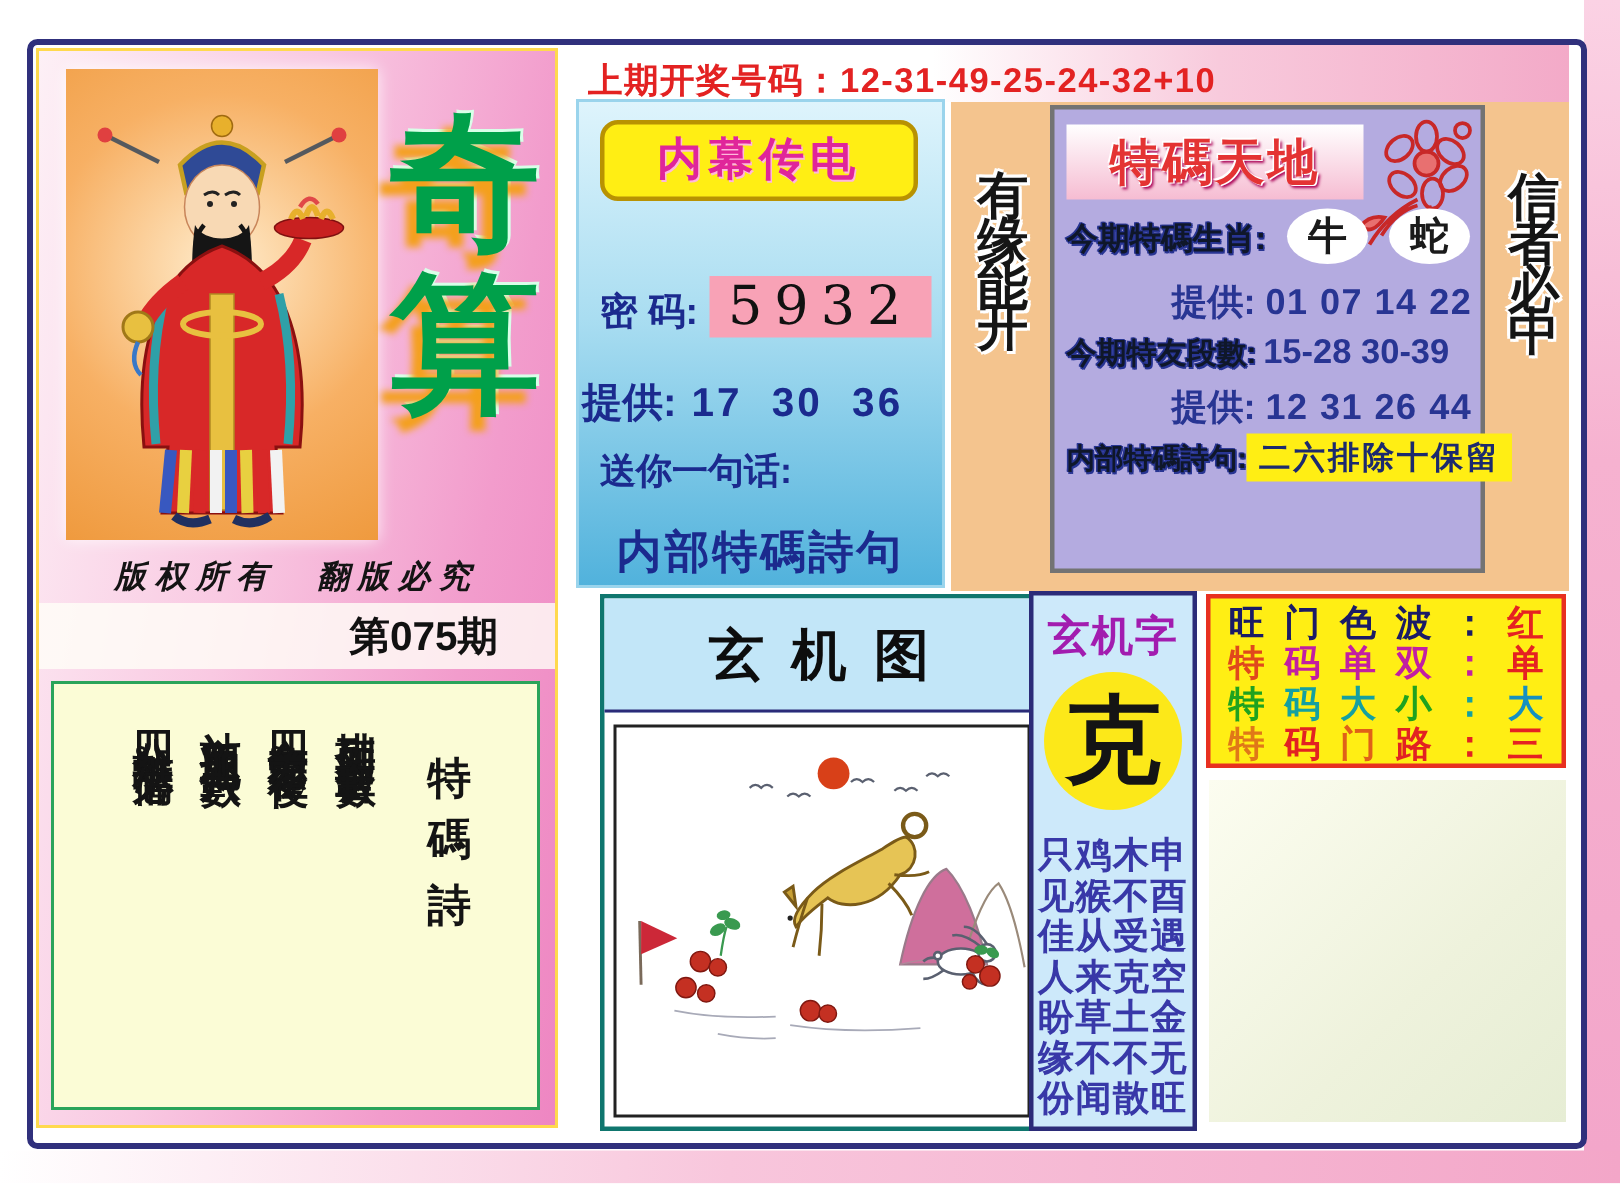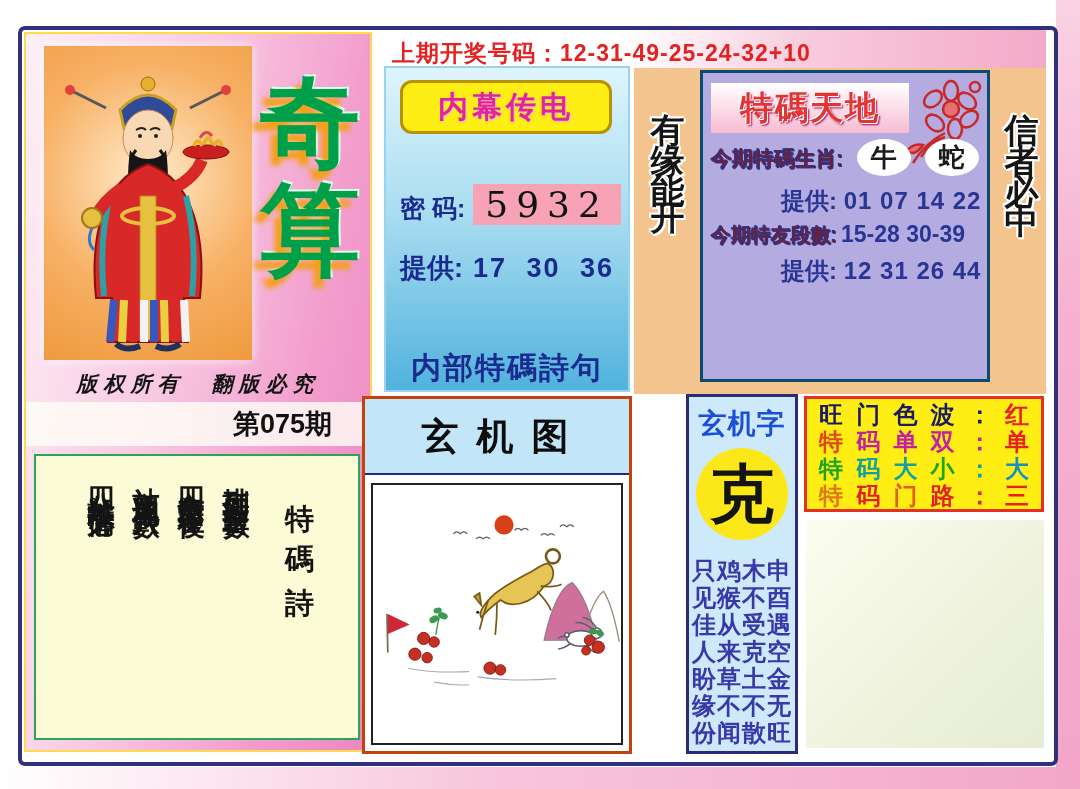--- a/index.html
+++ b/index.html
@@ -48,63 +48,63 @@
   
   .inside-box{left:362px;top:36px;width:246px;height:326px;border:2px solid #9ad4ec;box-sizing:border-box;
     background:linear-gradient(to bottom,#def4fc 0%,#a9ddf1 45%,#51b2dc 100%);padding-left:14px;}
   .inside-title{position:absolute;left:14px;top:12px;width:212px;height:54px;background:#ffee14;
     border:3px solid #b89202;border-radius:12px;box-sizing:border-box;text-align:center;
     line-height:48px;font-size:30px;font-weight:bold;color:#e0259a;letter-spacing:4px;
     text-shadow:1px 1px 0 #ffb7dc;}
   .pw-row{position:absolute;left:14px;top:116px;font-size:25px;font-weight:bold;color:#1b2a8e;}
   .pw-val{font-family:"DejaVu Serif",serif;font-size:36px;font-weight:normal;color:#111;
     background:#f8a2b6;padding:0 12px;letter-spacing:8px;margin-left:8px;}
-  .prov-row{position:absolute;left:14px;top:182px;font-size:27px;font-weight:bold;color:#1b2a8e;}
+  .prov-row{position:absolute;left:2px;top:182px;font-size:27px;font-weight:bold;color:#1b2a8e;}
   .prov-val{margin-left:10px;letter-spacing:2px;word-spacing:10px;}
   .msg-label{position:absolute;left:14px;top:230px;font-size:24px;font-weight:bold;color:#1b2a8e;}
   .msg-text{position:absolute;left:0;top:280px;width:100%;text-align:center;
     font-size:30px;font-weight:bold;color:#1b2a8e;letter-spacing:2px;}
 
   
   .v-strip{width:52px;height:310px;background:#f4c48e;text-align:center;}
   .v-strip span{writing-mode:vertical-rl;text-orientation:upright;display:inline-block;
     padding-top:16px;font-size:34px;font-weight:bold;color:#151515;letter-spacing:30px;
     text-shadow:2px 0 #fff,-2px 0 #fff,0 2px #fff,0 -2px #fff,2px 2px #fff,-2px -2px #fff;}
   .strip-yuan{left:620px;top:40px;}
   .strip-xin{left:976px;top:40px;width:48px;}
 
   
-  .tema-box{left:678px;top:40px;width:290px;height:312px;border:3px solid #0c4a6e;
+  .tema-box{left:678px;top:40px;width:290px;height:312px;border:3px solid #737373;
     box-sizing:border-box;background:#b4abe0;}
   .tema-title{position:absolute;left:8px;top:10px;width:198px;height:50px;
     background:linear-gradient(to bottom,#ffffff,#f6bcd2);text-align:center;line-height:50px;
     font-size:33px;font-weight:bold;color:#e43333;letter-spacing:2px;
     text-shadow:1px 1px 0 #fff,-1px -1px 0 #fff,2px 2px 2px #a05;}
-  .outline-label{color:#7f1d1d;font-weight:normal;
+  .outline-label{color:#0f172a;font-weight:bold;
     text-shadow:1px 0 #283593,-1px 0 #283593,0 1px #283593,0 -1px #283593,1px 1px #283593,-1px -1px #283593;}
   .tema-row{position:absolute;left:8px;white-space:nowrap;}
   .tema-navy{color:#283593;font-weight:bold;}
   .zodiac-pill{display:inline-block;background:#ffffff;border-radius:50%;padding:1px 14px;
     margin-left:14px;font-family:"DejaVu Serif",serif;font-weight:bold;font-size:26px;color:#1a1a1a;}
   .yellow-line{display:inline-block;background:#ffee14;color:#1c2a6e;
     font-family:"DejaVu Serif",serif;font-weight:bold;font-size:21px;padding:2px 8px;letter-spacing:2px;}
 
   
-  .pic-panel{left:340px;top:366px;width:270px;height:358px;border:3px solid #c2410c;
+  .pic-panel{left:378px;top:366px;width:296px;height:358px;border:3px solid #0f766e;
     box-sizing:border-box;background:#ffffff;}
   .pic-band{position:absolute;left:0;top:0;width:100%;height:76px;background:#c2e6f8;
     text-align:center;line-height:76px;font-size:37px;font-weight:bold;color:#0d0d0d;
     letter-spacing:18px;padding-left:14px;box-sizing:border-box;border-bottom:2px solid #2b2b78;}
   .pic-inner{position:absolute;left:6px;top:84px;right:6px;bottom:6px;border:2px solid #222;background:#fff;}
   .pic-inner svg{width:100%;height:100%;}
 
   
   .word-col{left:664px;top:364px;width:112px;height:360px;border:3px solid #2b2b78;
     box-sizing:border-box;background:#cde9fa;text-align:center;}
-  .word-title{margin-top:8px;font-size:28px;font-weight:bold;color:#1d4ed8;letter-spacing:1px;}
+  .word-title{margin-top:8px;font-size:28px;font-weight:bold;color:#a21caf;letter-spacing:1px;}
   .word-circle{width:92px;height:92px;margin:5px auto 0;border-radius:50%;background:#fce819;
     line-height:92px;font-family:"DejaVu Serif",serif;font-size:64px;font-weight:bold;color:#141414;}
   .word-rows{margin-top:17px;}
   .word-row{font-size:24px;font-weight:bold;color:#3838a8;line-height:27px;letter-spacing:1px;}
 
   
   .info-box{left:782px;top:366px;width:240px;height:116px;border:3px solid #e83020;
     box-sizing:border-box;background:#ffee14;padding:2px 12px;}
   .info-row{display:flex;justify-content:space-between;height:27px;line-height:27px;
     font-family:"DejaVu Serif",serif;font-weight:bold;font-size:24px;}
@@ -183,20 +183,21 @@
     </div>
 
     <div class="abs inside-box">
       <div class="inside-title">内幕传电</div>
       <div class="pw-row">
         <span>密 码:</span><span class="pw-val">5932</span>
       </div>
       <div class="prov-row">
         <span>提供:</span><span class="prov-val">17 30 36</span>
       </div>
+      <div class="msg-label">送你一句话:</div>
       <div class="msg-text">内部特碼詩句</div>
     </div>
 
     <div class="abs v-strip strip-yuan">
       <span>有缘能开</span>
     </div>
     <div class="abs v-strip strip-xin">
       <span>信者必中</span>
     </div>
 
@@ -225,20 +226,23 @@
         <span style="letter-spacing:1px">01 07 14 22</span>
       </div>
       <div class="tema-row" style="top:148px">
         <span class="outline-label" style="font-size:20px">今期特友段數:</span>
         <span class="tema-navy" style="font-size:23px">15-28  30-39</span>
       </div>
       <div class="tema-row tema-navy" style="top:182px;left:78px;font-size:24px">
         <span>提供:</span>
         <span style="letter-spacing:1px">12 31  26 44</span>
       </div>
+      <div class="tema-row" style="top:216px">
+        <span class="outline-label" style="font-size:19px">内部特碼詩句:</span><span class="yellow-line">二六排除十保留</span>
+      </div>
     </div>
 
     <div class="abs pic-panel">
       <div class="pic-band">玄机图</div>
       <div class="pic-inner">
         <svg viewBox="0 0 284 256">
           <circle cx="150" cy="26" r="11" fill="#d84018"></circle>
           <g stroke="#5a6070" stroke-width="1.5" fill="none">
             <path d="M92,36 q4,-4 8,0 q4,-4 8,0"></path>
               <path d="M118,42 q4,-4 8,0 q4,-4 8,0"></path>

